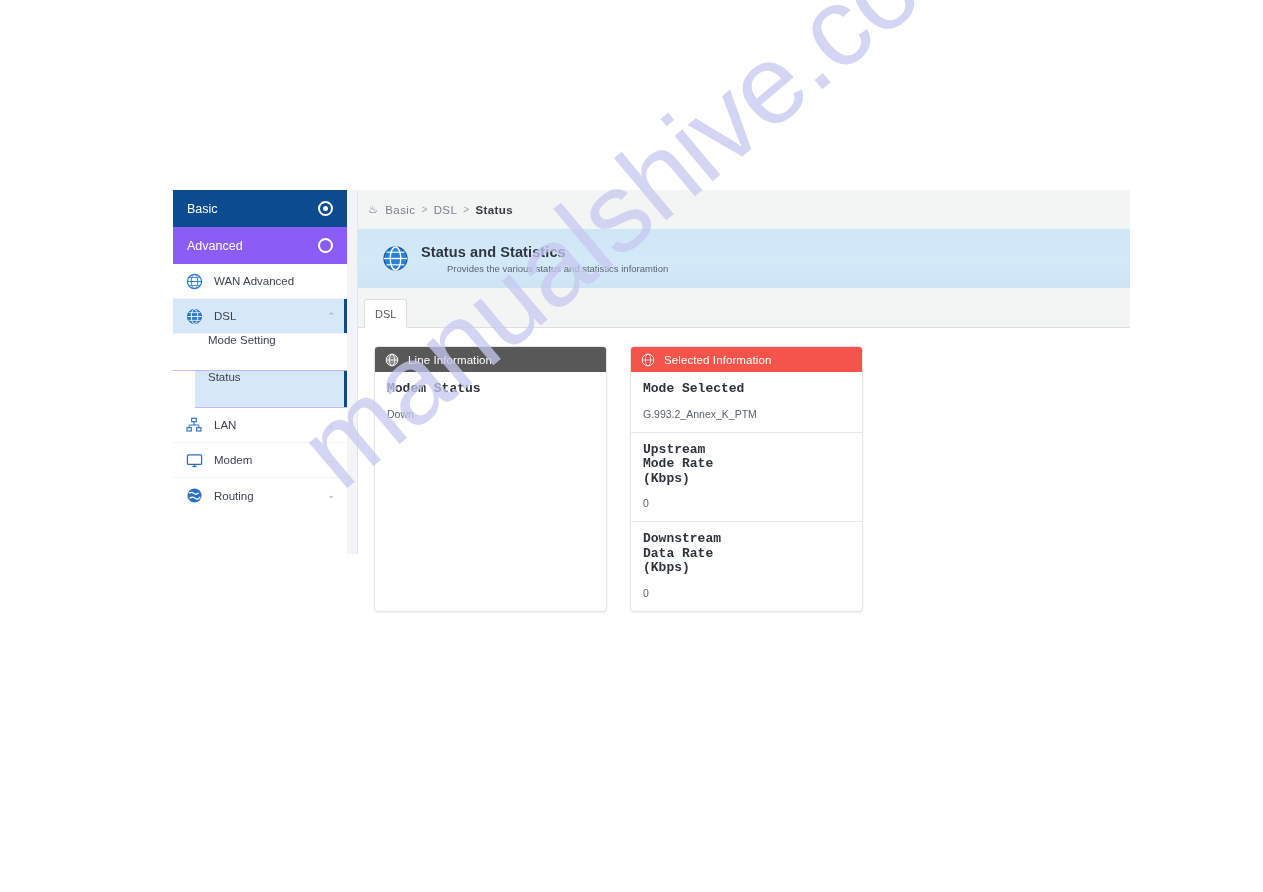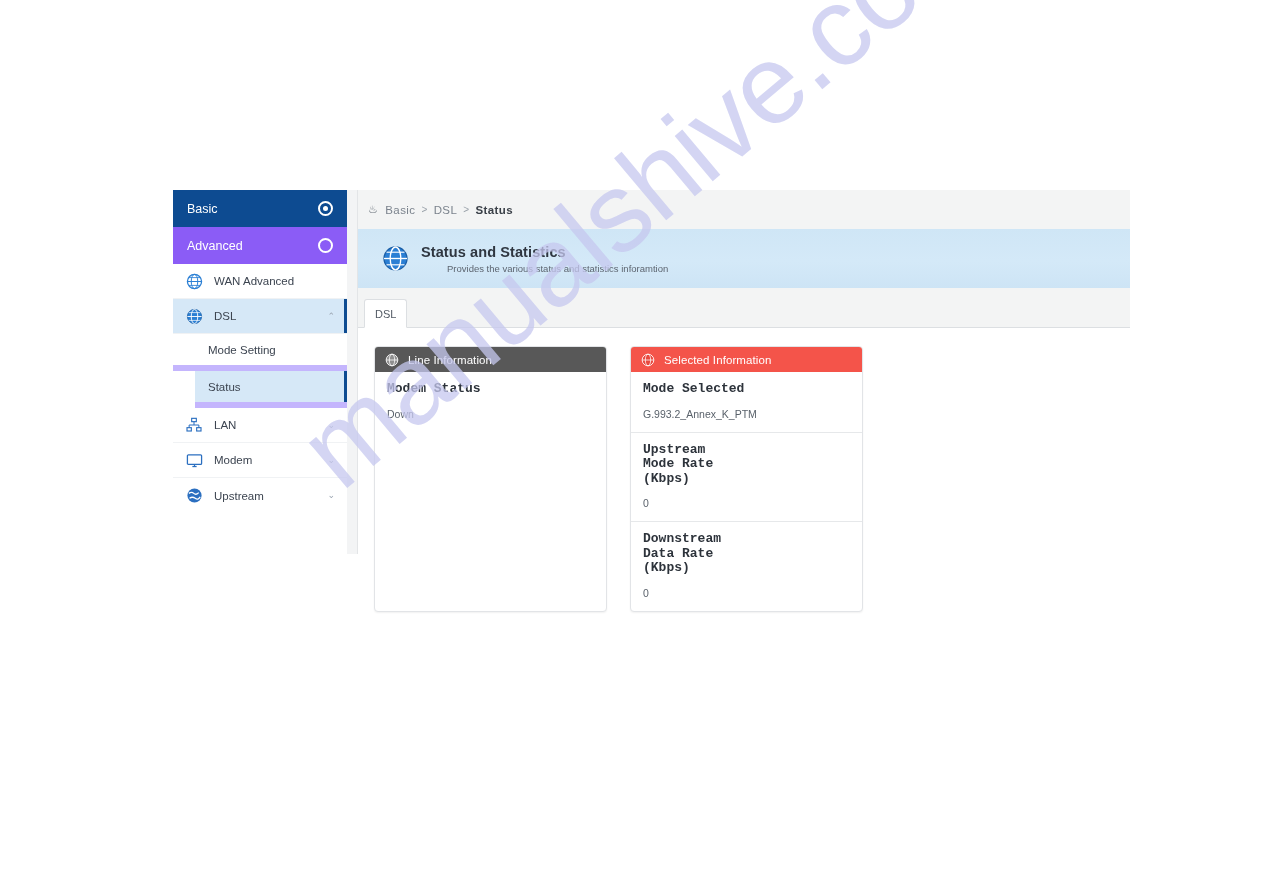--- a/index.html
+++ b/index.html
@@ -110,27 +110,27 @@
     font-size: 9px;
     color: #9aa4b0;
     margin-right: 12px;
     line-height: 1;
   }
 
   .side-sub {
     position: relative;
     height: 37px;
     display: flex;
-    align-items: center;
+    align-items: flex-start;
     padding-left: 35px;
     box-sizing: border-box;
     font-size: 11.5px;
     color: #3c4450;
     background: #ffffff;
-    border-bottom: 6px solid #c4b5fd;
+    border-bottom: 1px solid #c4b5fd;
   }
   .side-sub.active {
     background: #d6e8f7;
     margin-left: 22px;
     padding-left: 13px;
   }
   .side-sub.active:after {
     content: "";
     position: absolute;
     right: 0; top: 0; bottom: 0;
@@ -369,21 +369,21 @@
     </div>
 
     <div class="side-item" style="border-bottom:none">
       <span class="ico">
         <svg width="17" height="17" viewBox="0 0 24 24">
           <circle cx="12" cy="12" r="10" fill="#2b6fc0"></circle>
           <path d="M4 9 Q8 6 11 9 T18 8" fill="none" stroke="#ffffff" stroke-width="1.8"></path>
           <path d="M5 16 Q9 13 13 16 T20 14" fill="none" stroke="#ffffff" stroke-width="1.8"></path>
         </svg>
       </span>
-      <span class="lbl">Upstream</span>
+      <span class="lbl">Routing</span>
       <span class="chev">⌄</span>
     </div>
   </div>
 
   <div class="gap-strip"></div>
 
   <div class="content">
 
     <div class="crumbbar">
       <span class="home">♨</span>

